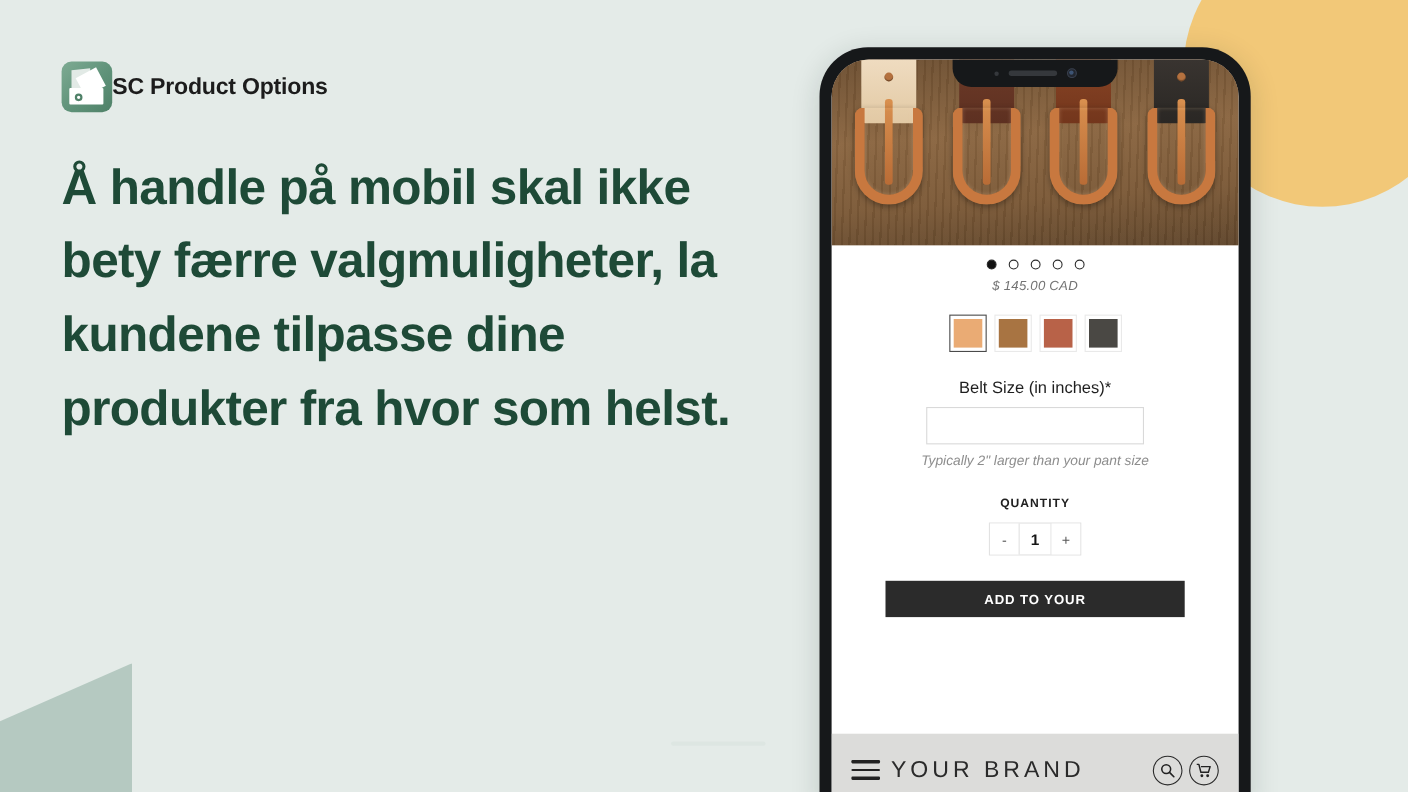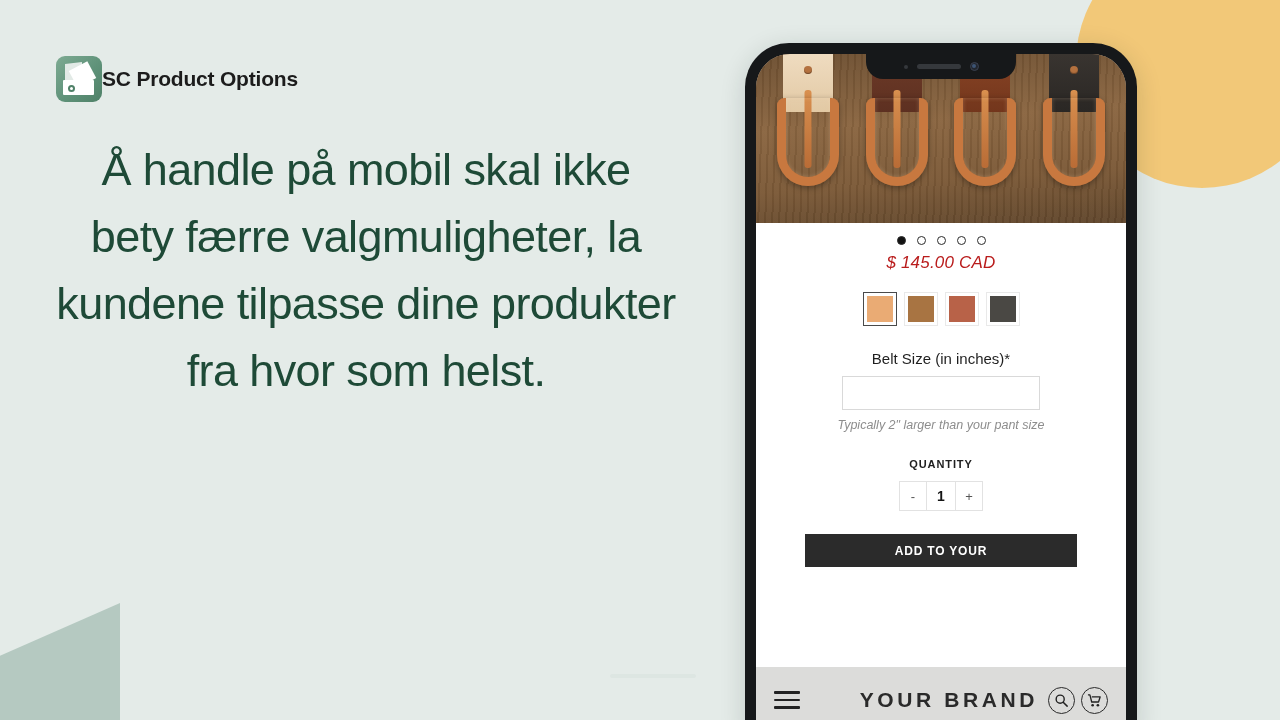--- a/index.html
+++ b/index.html
@@ -114,25 +114,24 @@
   .brand-name {
     font-size: 21px;
     font-weight: 700;
     color: #1c1c1c;
     letter-spacing: -0.2px;
   }
 
   .headline {
     font-size: 45px;
     line-height: 1.49;
-    font-weight: 400;
+    font-weight: 700;
     color: #1e4a37;
     letter-spacing: -0.6px;
     max-width: 620px;
-    text-align: center;
   }
 
   
   .phone {
     position: absolute;
     left: 745px;
     top: 43px;
     width: 392px;
     height: 690px;
     background: #16181a;
@@ -286,23 +285,23 @@
 
   .product-title {
     font-size: 24px;
     font-weight: 600;
     color: #1d1d1d;
     letter-spacing: -0.3px;
     margin-bottom: 11px;
   }
 
   .product-price {
-    font-size: 17px;
+    font-size: 12px;
     font-style: italic;
-    color: #b91c1c;
+    color: #737373;
     margin-bottom: 19px;
     letter-spacing: 0.2px;
   }
 
   .option-label-caps {
     font-size: 11px;
     font-weight: 700;
     letter-spacing: 0.9px;
     color: #202020;
     margin-bottom: 11px;
@@ -403,25 +402,25 @@
     display: flex;
     align-items: center;
     padding: 0 18px;
     gap: 10px;
     margin-top: 23px;
   }
   .hamburger { width: 26px; display: flex; flex-direction: column; gap: 5px; flex: none; cursor: pointer; }
   .hamburger span { display: block; height: 2.4px; background: #222; border-radius: 1px; }
   .store-name {
     flex: 1;
-    text-align: right;
+    text-align: left;
     font-size: 21px;
     letter-spacing: 3.6px;
     color: #2a2a2a;
-    font-weight: 700;
+    font-weight: 400;
   }
   .bar-icons { display: flex; gap: 6px; flex: none; }
   .circ-icon {
     width: 27px; height: 27px;
     border-radius: 50%;
     border: 1.4px solid #2a2a2a;
     display: flex; align-items: center; justify-content: center;
     cursor: pointer;
   }
 </style>

